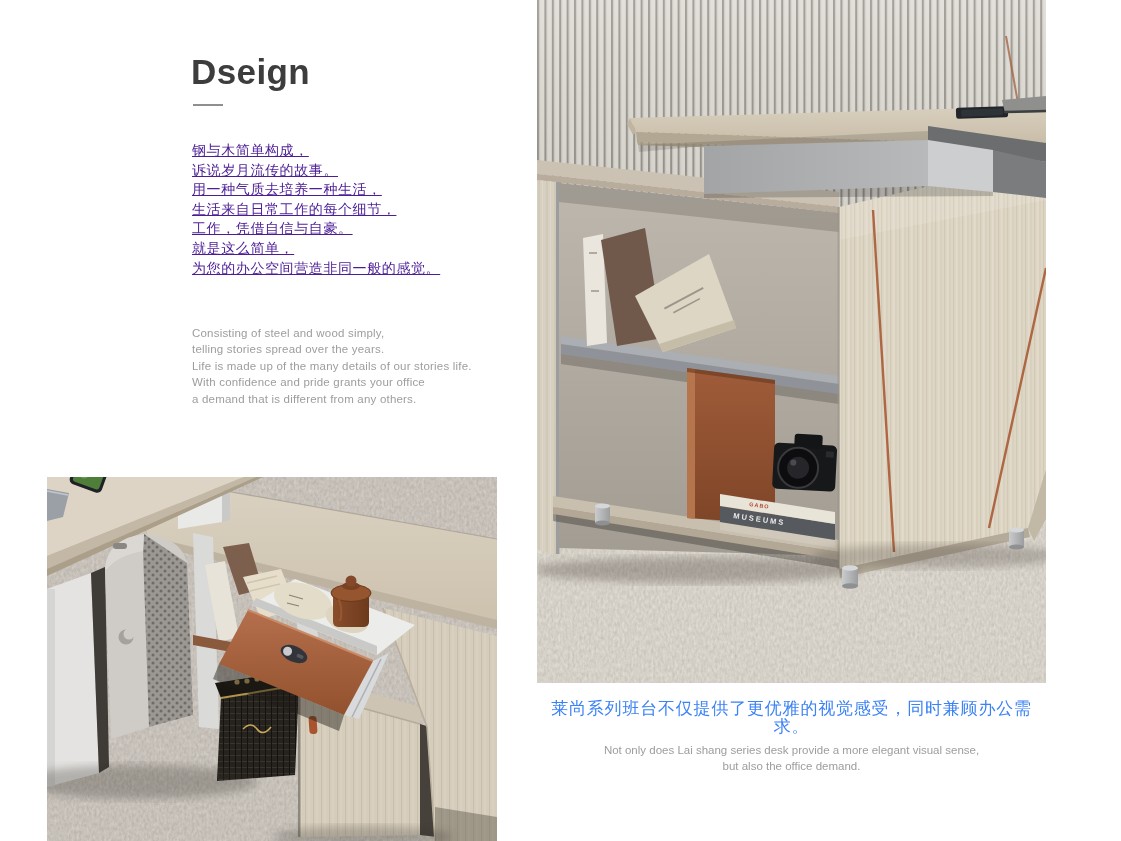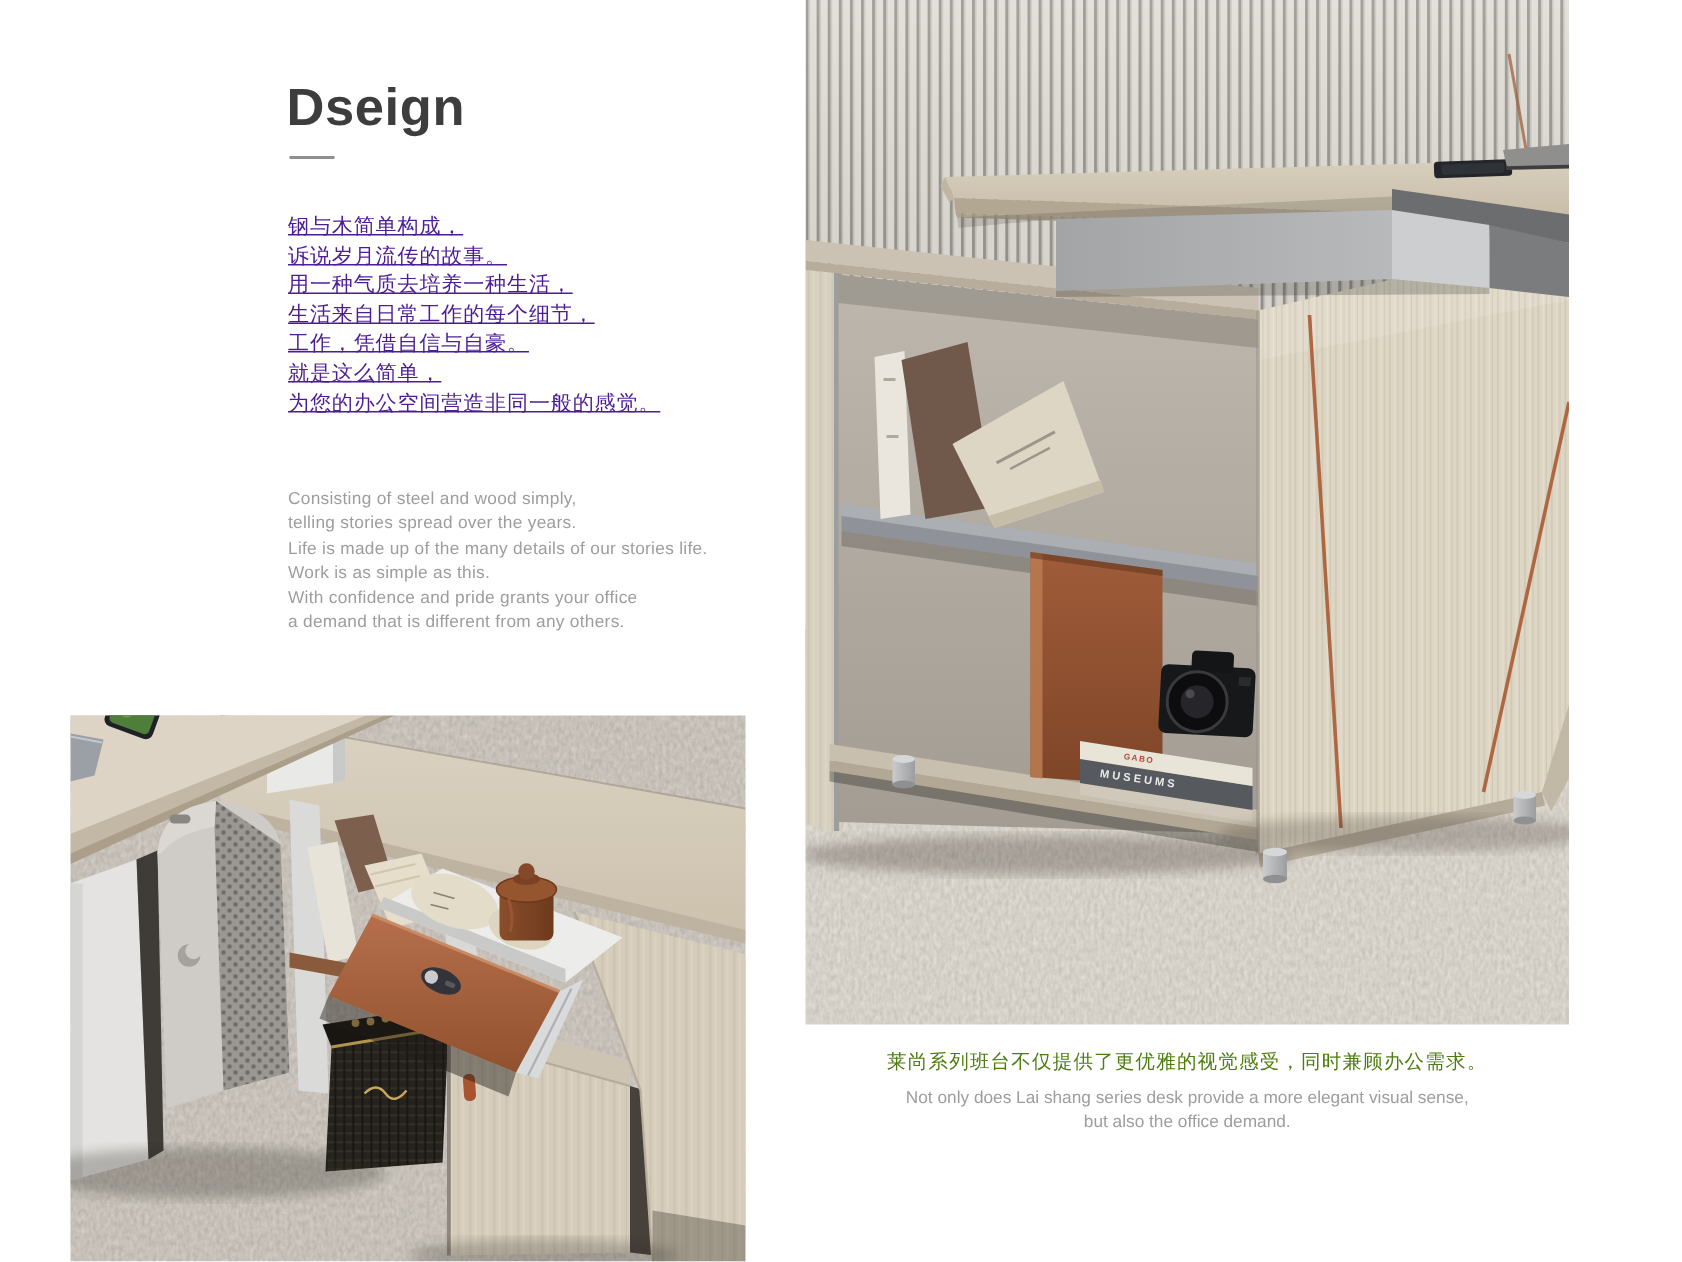--- a/index.html
+++ b/index.html
@@ -11,21 +11,21 @@
   #page-title{
     left:191px;top:53px;font-size:35px;font-weight:700;color:#3d3d3d;
     letter-spacing:0.4px;line-height:1.1;
   }
   #title-underline{left:193px;top:104px;width:30px;height:2px;background:#8f8f8f;}
   #intro-zh{left:192px;top:141px;color:#4c1d95;font-size:14px;line-height:19.6px;letter-spacing:0.6px;text-decoration:underline;}
   #intro-en{left:192px;top:279px;color:#9d9d9d;font-size:11.5px;line-height:16.4px;letter-spacing:0.2px;margin-top:46px;}
   #photo-right{left:537px;top:0px;width:509px;height:683px;}
   #photo-left{left:47px;top:477px;width:450px;height:364px;}
   #caption{left:537px;top:700px;width:509px;text-align:center;}
-  #caption .zh{color:#4d7c0f;font-size:13px;letter-spacing:0.8px;line-height:18px;font-family:Liberation Mono, monospace;}
+  #caption .zh{color:#3b82f6;font-size:17px;letter-spacing:0.8px;line-height:18px;}
   #caption .en{color:#9d9d9d;font-size:11.5px;line-height:15.6px;margin-top:7px;}
   svg{display:block;}
 </style>
 </head>
 <body>
 
 <div class="abs" id="page-title">Dseign</div>
 <div class="abs" id="title-underline"></div>
 
 <div class="abs" id="intro-zh">
@@ -35,21 +35,20 @@
   <div>生活来自日常工作的每个细节，</div>
   <div>工作，凭借自信与自豪。</div>
   <div>就是这么简单，</div>
   <div>为您的办公空间营造非同一般的感觉。</div>
 </div>
 
 <div class="abs" id="intro-en">
   <div>Consisting of steel and wood simply,</div>
   <div>telling stories spread over the years.</div>
   <div>Life is made up of the many details of our stories life.</div>
-  <div>Work is as simple as this.</div>
   <div>With confidence and pride grants your office</div>
   <div>a demand that is different from any others.</div>
 </div>
 
 <div class="abs" id="photo-right">
 <svg width="509" height="683" viewBox="0 0 509 683" xmlns="http://www.w3.org/2000/svg">
   <defs>
     <pattern id="slatP" width="7.4" height="10" patternUnits="userSpaceOnUse">
       <rect width="7.4" height="10" fill="#dcd8d1"></rect>
       <rect width="2.1" height="10" fill="#8b8780"></rect>

